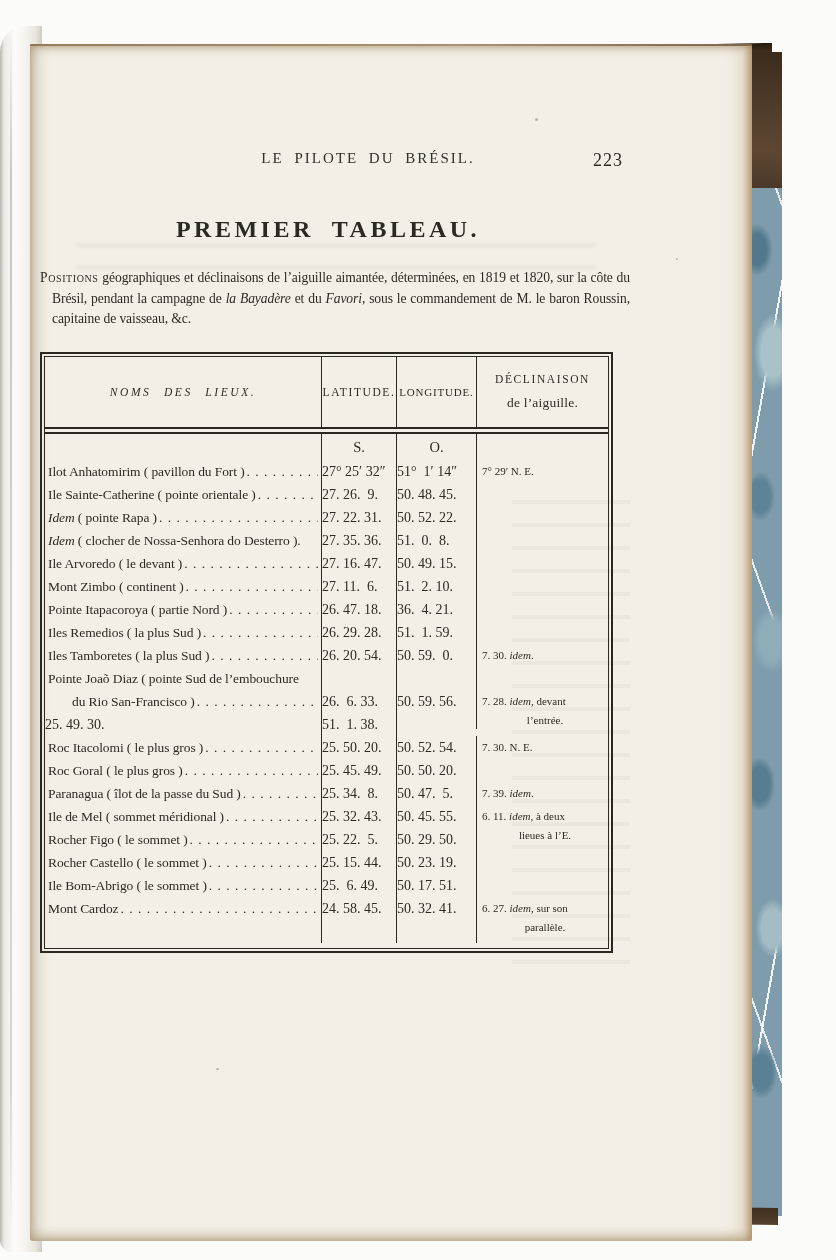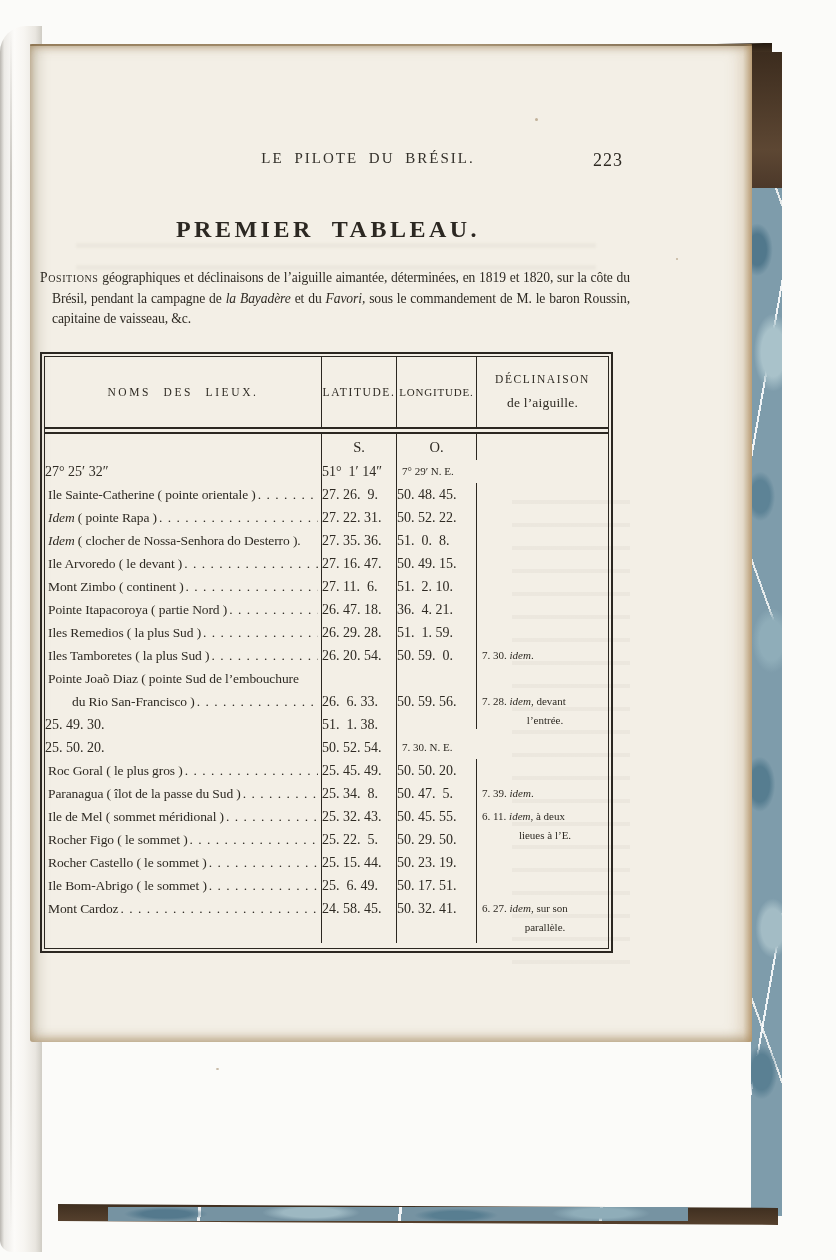--- a/index.html
+++ b/index.html
@@ -32,21 +32,21 @@
     background:linear-gradient(180deg,#3f2f20,#55402d);transform:skewY(.3deg);}
   .marble-bottom{position:absolute;left:108px;top:1207px;width:580px;height:14px;background-color:#7693a2;
     background-image:
       radial-gradient(60px 10px at 10% 50%,#54798d 0 40%,transparent 70%),
       radial-gradient(70px 12px at 35% 40%,#9db8c2 0 40%,transparent 70%),
       radial-gradient(60px 10px at 60% 60%,#587e91 0 40%,transparent 70%),
       radial-gradient(70px 12px at 85% 45%,#8fadb9 0 40%,transparent 70%),
       repeating-linear-gradient(95deg,transparent 0 90px,rgba(255,255,255,.9) 90px 93px,transparent 93px 200px);}
 
   
-  .page{position:absolute;left:30px;top:44px;width:722px;height:998px;background:#f3efe6;border-radius:3px;
+  .page{position:absolute;left:30px;top:44px;width:722px;height:1197px;background:#f3efe6;border-radius:3px;
     box-shadow:inset 0 3px 7px rgba(140,105,55,.38),inset 0 -5px 9px rgba(150,115,65,.3),
                inset -11px 0 16px rgba(165,130,80,.3),inset 9px 0 12px rgba(120,105,75,.22);}
   .page::before{content:"";position:absolute;left:0;top:0;width:100%;height:2px;
     background:linear-gradient(90deg,rgba(110,80,40,.55),rgba(110,80,40,.35) 60%,rgba(70,50,25,.6));}
   .page::after{content:"";position:absolute;right:0;top:0;width:9px;height:100%;
     background:linear-gradient(90deg,transparent,rgba(172,135,85,.45));}
 
   .running-head{position:absolute;top:106px;left:178px;width:320px;text-align:center;
     font-size:15px;letter-spacing:2px;word-spacing:5px;white-space:nowrap;color:#33302a;}
   .page-num{position:absolute;top:106px;left:540px;width:76px;text-align:center;font-size:18px;letter-spacing:1px;}
@@ -59,21 +59,21 @@
 
   
   .tbl-frame{position:absolute;top:308px;left:10px;width:573px;height:601px;
     border:2.5px solid #2b2721;box-sizing:border-box;}
   .tbl-inner{position:absolute;inset:2px;border:1.5px solid #2b2721;display:flex;flex-direction:column;}
   .thead,.subhead,.row{display:grid;grid-template-columns:276px 75px 80px 1fr;}
   .thead{height:70px;border-bottom:2.5px solid #2b2721;}
   .rule2{height:2.5px;background:#2b2721;margin-top:2.5px;flex:none;}
   .th{display:flex;align-items:center;justify-content:center;font-size:11.5px;
       letter-spacing:1.6px;white-space:nowrap;color:#2f2b24;}
-  .th.names{letter-spacing:2.6px;word-spacing:7px;}
+  .th.names{letter-spacing:2.6px;word-spacing:7px;font-style:italic;}
   .th.lon{font-size:11px;letter-spacing:.8px;}
   .th.dec{flex-direction:column;gap:10px;}
   .th.dec .l2{font-size:13.5px;letter-spacing:.2px;font-variant:normal;text-transform:none;}
   .thead > div:nth-child(n+2),.subhead > div:nth-child(n+2),.row > div:nth-child(n+2){
     border-left:1.5px solid #2b2721;}
   .subhead{height:26px;}
   .sh{display:flex;align-items:center;justify-content:center;font-size:14.5px;}
   .tbody{flex:1;}
   .row{height:23px;overflow:visible;}
   .row.tall{height:46px;}
@@ -135,20 +135,21 @@
         </div>
         <div class="rule2"></div>
         <div class="subhead">
           <div></div>
           <div class="sh">S.</div>
           <div class="sh">O.</div>
           <div></div>
         </div>
         <div class="tbody" id="tbody">
             <div class="row">
+              <div class="c name-c"><div class="nline"><span class="nm">Ilot Anhatomirim ( pavillon du Fort )</span><span class="leader"></span></div></div>
               <div class="c num-c">27° 25′ 32″</div>
               <div class="c num-c">51°  1′ 14″</div>
               <div class="c dec-c"><span class="l1">7° 29′ N. E.</span></div>
             </div>
             <div class="row">
               <div class="c name-c"><div class="nline"><span class="nm">Ile Sainte-Catherine ( pointe orientale )</span><span class="leader"></span></div></div>
               <div class="c num-c">27. 26.  9.</div>
               <div class="c num-c">50. 48. 45.</div>
               <div class="c dec-c"></div>
             </div>
@@ -199,20 +200,21 @@
               <div class="c num-c shift">26.  6. 33.</div>
               <div class="c num-c shift">50. 59. 56.</div>
               <div class="c dec-c shift"><span class="l1">7. 28. <i>idem</i>, devant</span><span class="l2">l’entrée.</span></div>
             </div>
             <div class="row">
               <div class="c num-c">25. 49. 30.</div>
               <div class="c num-c">51.  1. 38.</div>
               <div class="c dec-c"></div>
             </div>
             <div class="row">
+              <div class="c name-c"><div class="nline"><span class="nm">Roc Itacolomi ( le plus gros )</span><span class="leader"></span></div></div>
               <div class="c num-c">25. 50. 20.</div>
               <div class="c num-c">50. 52. 54.</div>
               <div class="c dec-c"><span class="l1">7. 30. N. E.</span></div>
             </div>
             <div class="row">
               <div class="c name-c"><div class="nline"><span class="nm">Roc Goral ( le plus gros )</span><span class="leader"></span></div></div>
               <div class="c num-c">25. 45. 49.</div>
               <div class="c num-c">50. 50. 20.</div>
               <div class="c dec-c"></div>
             </div>

